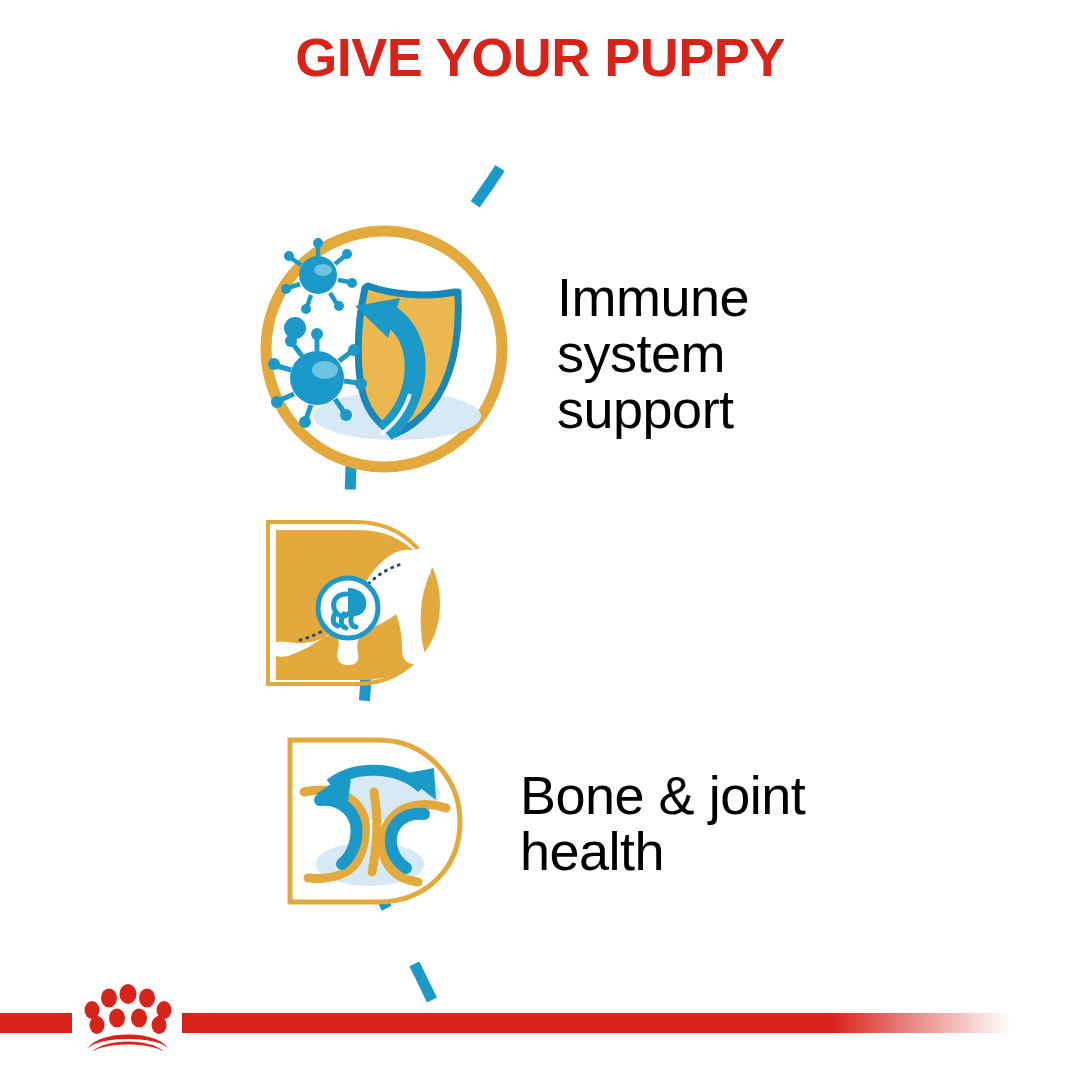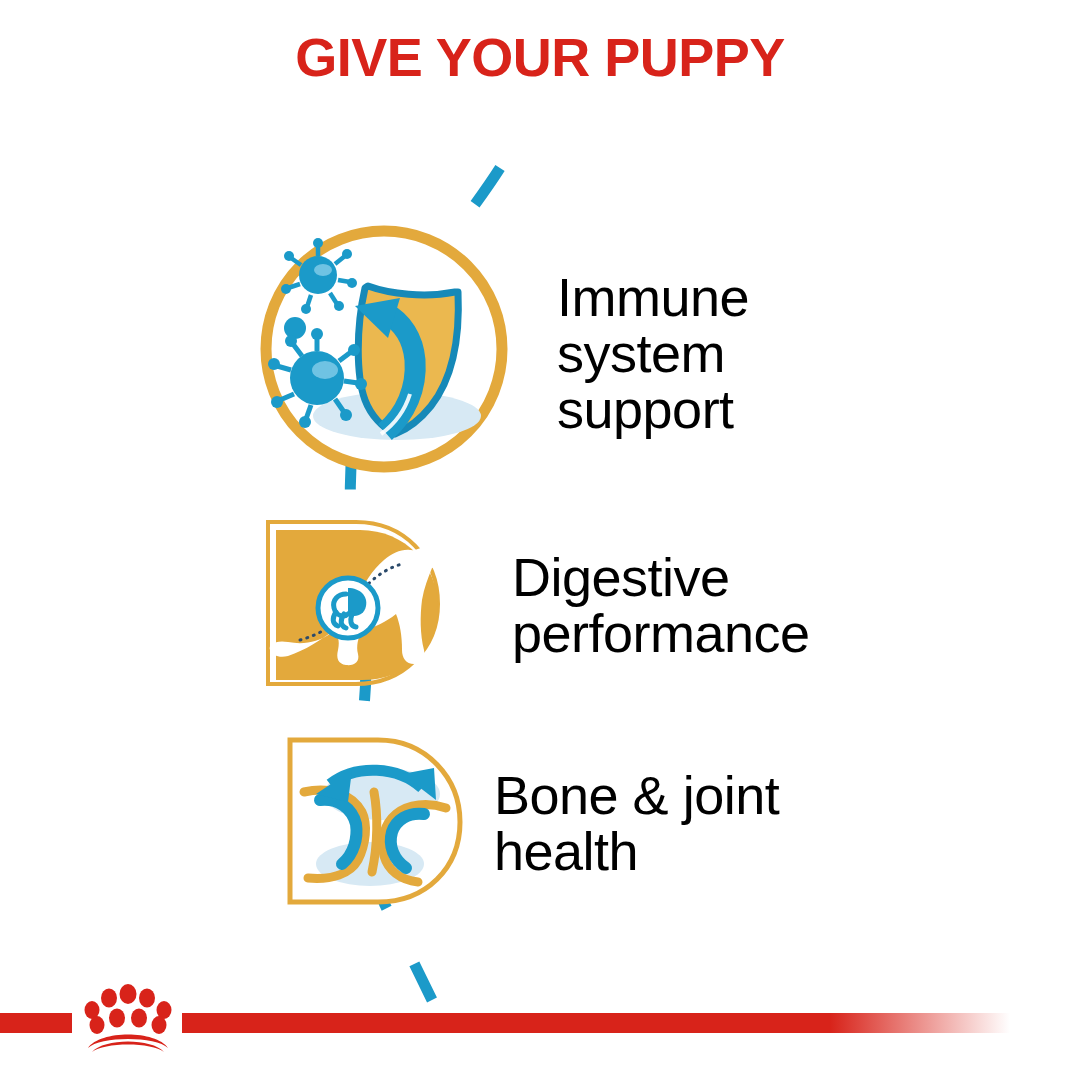--- a/index.html
+++ b/index.html
@@ -70,21 +70,21 @@
     white-space: pre-line;
   }
 
   #row-immune   { left: 255px; top: 218px; }
   #row-immune   .benefit-label { margin-left: 44px; margin-top: 4px; }
 
   #row-digestive{ left: 252px; top: 508px; }
   #row-digestive .benefit-label { margin-left: 60px; }
 
   #row-bone     { left: 278px; top: 728px; }
-  #row-bone     .benefit-label { margin-left: 20px; }
+  #row-bone     .benefit-label { margin-left: 46px; }
 
   
   .brand-bar {
     position: absolute;
     left: 0;
     top: 1013px;
     width: 1080px;
     height: 20px;
     background: linear-gradient(to right,
                 #D8231A 0px,
@@ -235,22 +235,20 @@
         <g>
           <circle cx="96" cy="100" r="30" fill="#FFFFFF" stroke="#1B9AC9" stroke-width="5"></circle>
           <path d="M 96 80 C 108 80, 116 88, 114 98 C 112 108, 102 110, 96 106 Z" fill="#1B9AC9"></path>
           <path d="M 94 86 C 86 86, 80 92, 82 100 C 84 108, 92 110, 96 106" fill="none" stroke="#1B9AC9" stroke-width="5" stroke-linecap="round"></path>
           <path d="M 84 104 C 80 110, 80 116, 86 118" fill="none" stroke="#1B9AC9" stroke-width="5" stroke-linecap="round"></path>
           <path d="M 92 106 C 88 112, 88 118, 94 120" fill="none" stroke="#1B9AC9" stroke-width="5" stroke-linecap="round"></path>
           <path d="M 100 106 C 98 112, 98 118, 104 119" fill="none" stroke="#1B9AC9" stroke-width="5" stroke-linecap="round"></path>
         </g>
       </svg>
     </div>
-    <div class="benefit-label">Digestive
-performance</div>
   </div>
 
   <div class="benefit-row" id="row-bone">
     <div class="benefit-icon">
       <svg width="196" height="186" viewBox="0 0 196 186">
 
         <path d="M 12 12 L 100 12 C 148 12, 182 50, 182 94 C 182 140, 148 174, 100 174 L 12 174 Z" fill="#FFFFFF" stroke="#E3A93C" stroke-width="5"></path>
 
         <ellipse cx="104" cy="66" rx="58" ry="26" fill="#D7E9F4"></ellipse>
         <ellipse cx="92" cy="136" rx="54" ry="22" fill="#D7E9F4"></ellipse>

